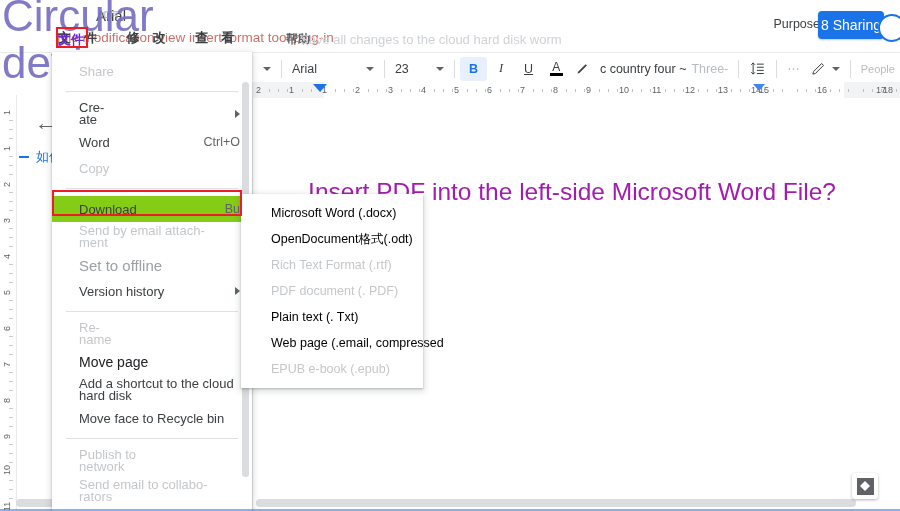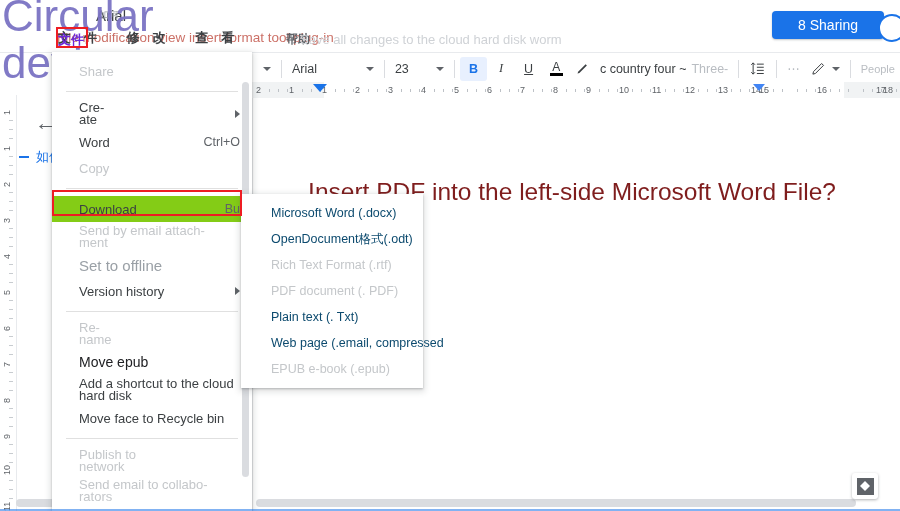--- a/index.html
+++ b/index.html
@@ -122,21 +122,21 @@
     color: #3c4043;
     z-index: 7;
   }
   .share-btn {
     position: absolute;
     right: 16px; top: 11px;
     background: #1a73e8;
     color: #ffffff;
     border-radius: 4px;
     height: 28px;
-    padding: 0 26px;
+    padding: 0 3px;
     display: flex;
     align-items: center;
     font-size: 14px;
     z-index: 7;
     box-shadow: 0 1px 2px rgba(60,64,67,.3);
     cursor: pointer;
     white-space: nowrap;
   }
   .avatar-dot {
     position: absolute;
@@ -283,21 +283,21 @@
     width: 638px; height: 413px;
     background: #ffffff;
   }
   .doc-heading {
     position: absolute;
     left: 40px; top: 72px;
     width: 560px;
     text-align: center;
     font-size: 24.5px;
     line-height: 43px;
-    color: #7f1d1d;
+    color: #a21caf;
     font-family: "Liberation Sans", sans-serif;
   }
 
   
   .vscroll-track {
     position:absolute; width:8px; border-radius:4px; background:#dadce0;
   }
   .hscroll {
     position:absolute; left:256px; bottom:4px; width:600px; height:8px;
     border-radius:4px; background:#dadce0; z-index:6;
@@ -372,21 +372,21 @@
     box-shadow: 0 2px 6px 2px rgba(60,64,67,.15), 0 1px 2px rgba(60,64,67,.3);
     z-index: 21;
     padding: 6px 0;
     box-sizing: border-box;
   }
   .smi {
     height: 26px;
     display:flex; align-items:center;
     padding: 0 10px 0 30px;
     font-size: 12.5px;
-    color: #0c4a6e;
+    color: #000000;
     cursor: pointer;
     white-space: nowrap;
     box-sizing: border-box;
   }
   .smi.disabled { color:#c4c7ca; }
 
   
   .explore-btn {
     position:absolute;
     right: 22px; bottom: 12px;
@@ -692,21 +692,21 @@
         <div class="mi">
           <span class="lbl" style="white-space: pre-line;">Version history</span>
           <span class="arrow"></span>
         </div>
         <div class="msep"></div>
         <div class="mi ghost wrap">
           <span class="lbl" style="white-space: pre-line;">Re-
 name</span>
         </div>
         <div class="mi bigdark">
-          <span class="lbl" style="white-space: pre-line;">Move epub</span>
+          <span class="lbl" style="white-space: pre-line;">Move page</span>
         </div>
         <div class="mi wrap">
           <span class="lbl" style="white-space: pre-line;">Add a shortcut to the cloud hard disk</span>
         </div>
         <div class="mi">
           <span class="lbl" style="white-space: pre-line;">Move face to Recycle bin</span>
         </div>
         <div class="msep"></div>
         <div class="mi ghost wrap">
           <span class="lbl" style="white-space: pre-line;">Publish to

